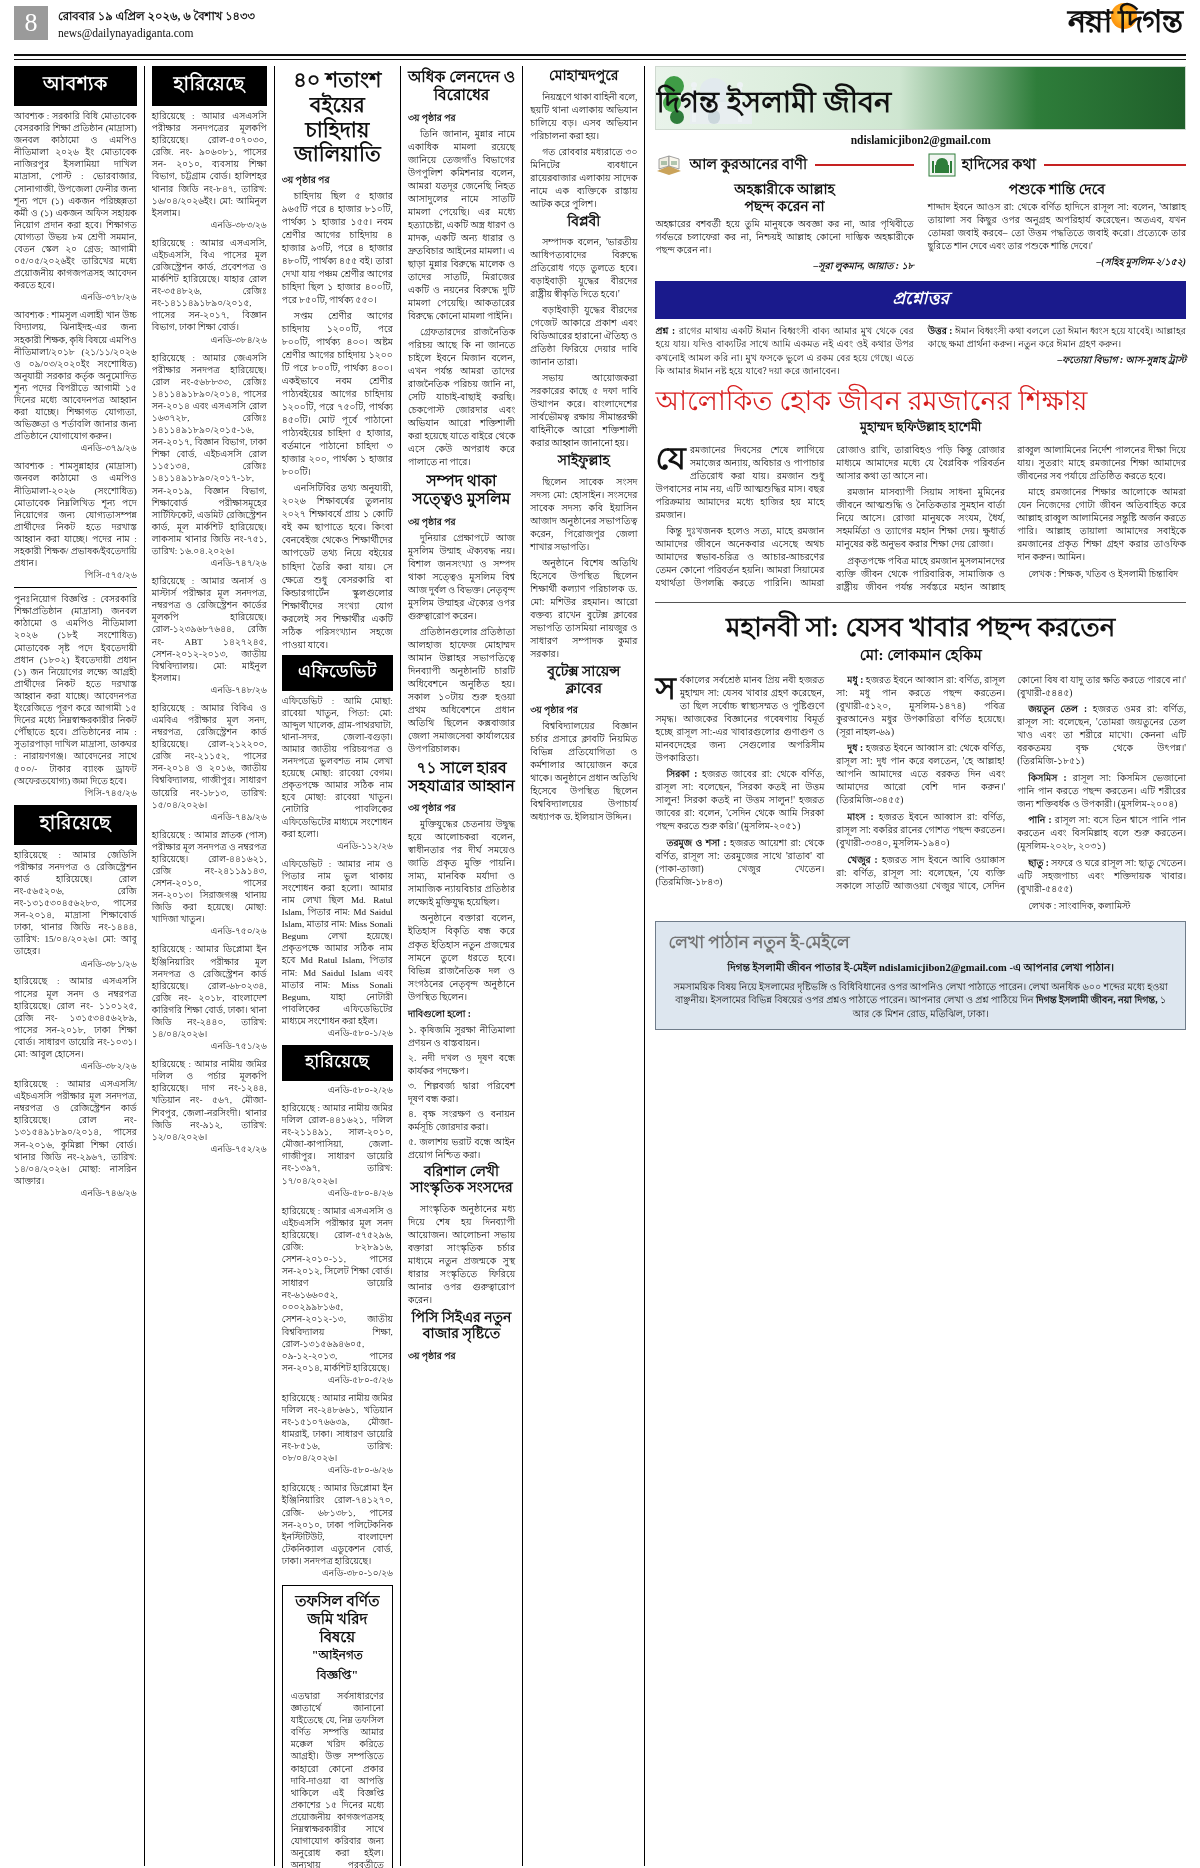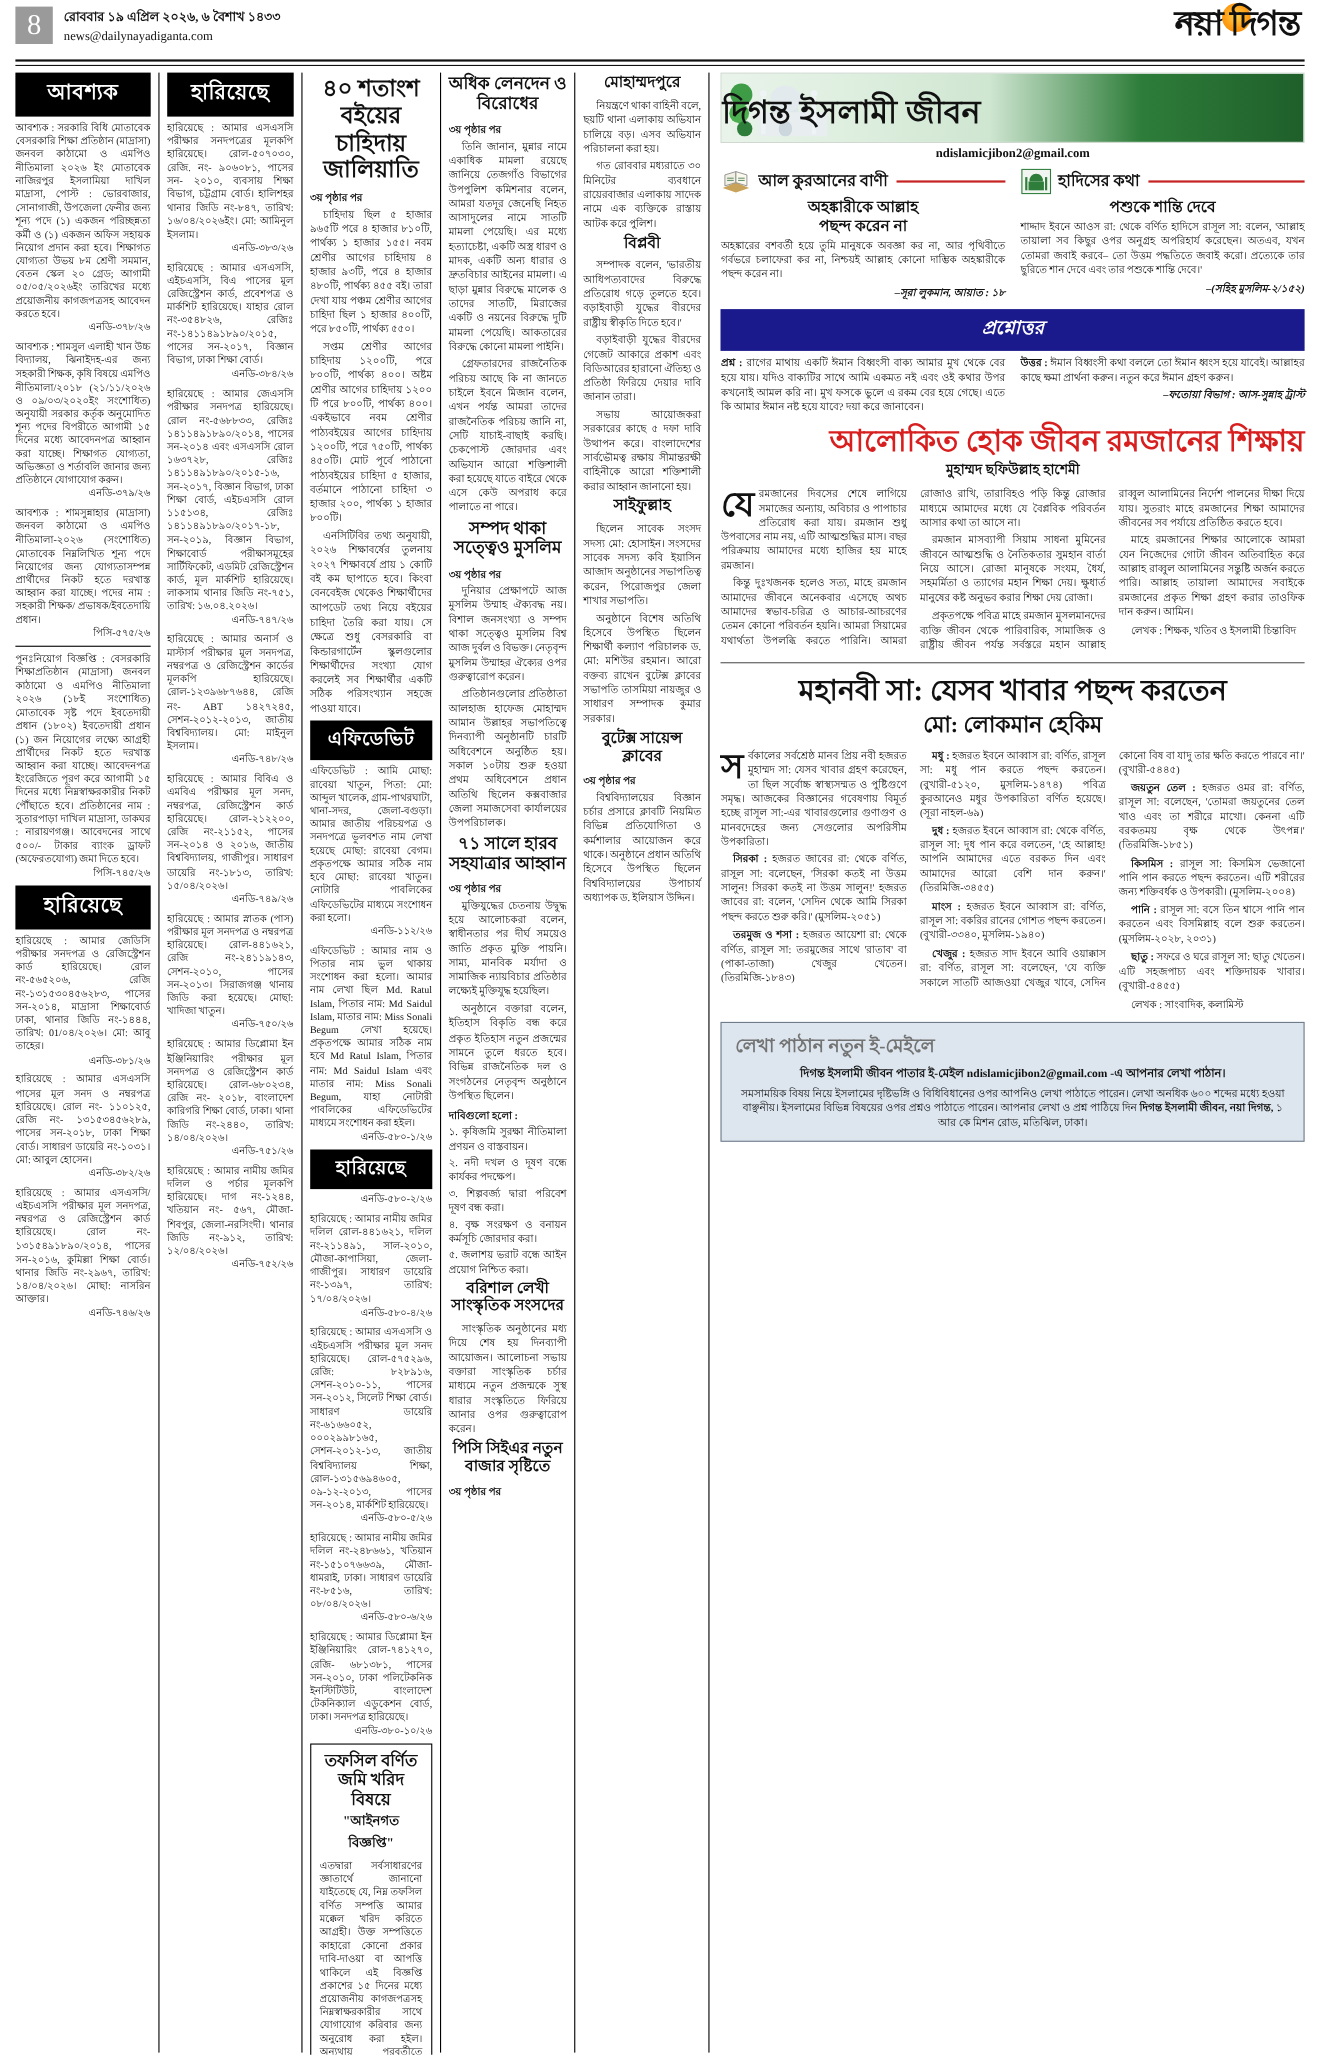--- a/index.html
+++ b/index.html
@@ -100,28 +100,28 @@
 
   .navybar{
     background:#1a1a8c;color:#fff;text-align:center;font-weight:bold;
     font-size:17px;padding:4px 0 6px;margin:7px 0 6px;font-style:italic;
   }
   .qa{display:flex;gap:14px;font-size:9.4px;line-height:1.4;text-align:justify;}
   .qa > div{flex:1;min-width:0;}
   .qa b{font-weight:bold;}
 
   .red-headline{
-    color:#d81f1f;text-align:right;font-size:27px;font-weight:bold;
+    color:#d81f1f;text-align:left;font-size:27px;font-weight:normal;
     margin:9px 0 1px;line-height:1.1;font-family:"Liberation Serif",serif;
   }
   .byline{
     text-align:center;font-size:12.5px;font-weight:bold;margin-bottom:6px;
   }
   .byline2{
-    text-align:center;font-size:20px;font-weight:bold;margin:1px 0 6px;
+    text-align:center;font-size:15px;font-weight:bold;margin:1px 0 6px;
   }
   .black-headline{
     text-align:center;font-size:26px;font-weight:bold;margin:10px 0 0;
     line-height:1.12;font-family:"Liberation Serif",serif;
   }
   .threecol{column-count:3;column-gap:12px;font-size:9.3px;line-height:1.4;text-align:justify;}
   .threecol p{margin:0 0 3.5px;text-indent:11px;}
   .threecol p:first-child{text-indent:0;}
   .dropcap::first-letter{
     float:left;font-size:31px;line-height:0.82;font-weight:bold;padding:2px 4px 0 0;
@@ -168,21 +168,21 @@
   <div class="grid">
 
     <div class="col c1">
       <div class="blackbar">আবশ্যক</div>
       <div class="ad"><span>আবশ্যক : সরকারি বিধি মোতাবেক বেসরকারি শিক্ষা প্রতিষ্ঠান (মাদ্রাসা) জনবল কাঠামো ও এমপিও নীতিমালা ২০২৬ ইং মোতাবেক নাজিরপুর ইসলামিয়া দাখিল মাদ্রাসা, পোস্ট : ভোরবাজার, সোনাগাজী, উপজেলা ফেনীর জন্য শূন্য পদে (১) একজন পরিচ্ছন্নতা কর্মী ও (১) একজন অফিস সহায়ক নিয়োগ প্রদান করা হবে। শিক্ষাগত যোগ্যতা উভয় ৮ম শ্রেণী সমমান, বেতন স্কেল ২০ গ্রেড; আগামী ০৫/০৫/২০২৬ইং তারিখের মধ্যে প্রয়োজনীয় কাগজপত্রসহ আবেদন করতে হবে।</span><span class="ref">এনডি-৩৭৮/২৬</span></div>
       <div class="ad"><span>আবশ্যক : শামসুল এলাহী খান উচ্চ বিদ্যালয়, ঝিনাইদহ-এর জন্য সহকারী শিক্ষক, কৃষি বিষয়ে এমপিও নীতিমালা/২০১৮ (২১/১১/২০২৬ ও ০৯/০৩/২০২০ইং সংশোধিত) অনুযায়ী সরকার কর্তৃক অনুমোদিত শূন্য পদের বিপরীতে আগামী ১৫ দিনের মধ্যে আবেদনপত্র আহ্বান করা যাচ্ছে। শিক্ষাগত যোগ্যতা, অভিজ্ঞতা ও শর্তাবলি জানার জন্য প্রতিষ্ঠানে যোগাযোগ করুন।</span><span class="ref">এনডি-৩৭৯/২৬</span></div>
       <div class="ad"><span>আবশ্যক : শামসুন্নাহার (মাদ্রাসা) জনবল কাঠামো ও এমপিও নীতিমালা-২০২৬ (সংশোধিত) মোতাবেক নিম্নলিখিত শূন্য পদে নিয়োগের জন্য যোগ্যতাসম্পন্ন প্রার্থীদের নিকট হতে দরখাস্ত আহ্বান করা যাচ্ছে। পদের নাম : সহকারী শিক্ষক/ প্রভাষক/ইবতেদায়ি প্রধান।</span><span class="ref">পিসি-৫৭৫/২৬</span></div>
       <hr class="hr-thin">
       <div class="ad"><span>পুনঃনিয়োগ বিজ্ঞপ্তি : বেসরকারি শিক্ষাপ্রতিষ্ঠান (মাদ্রাসা) জনবল কাঠামো ও এমপিও নীতিমালা ২০২৬ (১৮ই সংশোধিত) মোতাবেক সৃষ্ট পদে ইবতেদায়ী প্রধান (১৮০২) ইবতেদায়ী প্রধান (১) জন নিয়োগের লক্ষ্যে আগ্রহী প্রার্থীদের নিকট হতে দরখাস্ত আহ্বান করা যাচ্ছে। আবেদনপত্র ইংরেজিতে পূরণ করে আগামী ১৫ দিনের মধ্যে নিম্নস্বাক্ষরকারীর নিকট পৌঁছাতে হবে। প্রতিষ্ঠানের নাম : সুতারপাড়া দাখিল মাদ্রাসা, ডাকঘর : নারায়ণগঞ্জ। আবেদনের সাথে ৫০০/- টাকার ব্যাংক ড্রাফট (অফেরতযোগ্য) জমা দিতে হবে।</span><span class="ref">পিসি-৭৪৫/২৬</span></div>
       <div class="blackbar">হারিয়েছে</div>
-      <div class="ad"><span>হারিয়েছে : আমার জেডিসি পরীক্ষার সনদপত্র ও রেজিস্ট্রেশন কার্ড হারিয়েছে। রোল নং-৫৬৫২০৬, রেজি নং-১৩১৫৩০৪৫৬২৮৩, পাসের সন-২০১৪, মাদ্রাসা শিক্ষাবোর্ড ঢাকা, থানার জিডি নং-১৪৪৪, তারিখ: 01/০৪/২০২৬। মো: আবু তাহের।</span><span class="ref">এনডি-৩৮১/২৬</span></div>
+      <div class="ad"><span>হারিয়েছে : আমার জেডিসি পরীক্ষার সনদপত্র ও রেজিস্ট্রেশন কার্ড হারিয়েছে। রোল নং-৫৬৫২০৬, রেজি নং-১৩১৫৩০৪৫৬২৮৩, পাসের সন-২০১৪, মাদ্রাসা শিক্ষাবোর্ড ঢাকা, থানার জিডি নং-১৪৪৪, তারিখ: 15/০৪/২০২৬। মো: আবু তাহের।</span><span class="ref">এনডি-৩৮১/২৬</span></div>
       <div class="ad"><span>হারিয়েছে : আমার এসএসসি পাসের মূল সনদ ও নম্বরপত্র হারিয়েছে। রোল নং- ১১০১২৫, রেজি নং- ১৩১৫৩৪৫৬২৮৯, পাসের সন-২০১৮, ঢাকা শিক্ষা বোর্ড। সাধারণ ডায়েরি নং-১০৩১। মো: আবুল হোসেন।</span><span class="ref">এনডি-৩৮২/২৬</span></div>
       <div class="ad"><span>হারিয়েছে : আমার এসএসসি/এইচএসসি পরীক্ষার মূল সনদপত্র, নম্বরপত্র ও রেজিস্ট্রেশন কার্ড হারিয়েছে। রোল নং- ১৩১৫৪৯১৮৯০/২০১৪, পাসের সন-২০১৬, কুমিল্লা শিক্ষা বোর্ড। থানার জিডি নং-২৯৬৭, তারিখ: ১৪/০৪/২০২৬। মোছা: নাসরিন আক্তার।</span><span class="ref">এনডি-৭৪৬/২৬</span></div>
     </div>
 
     <div class="col c2">
       <div class="blackbar">হারিয়েছে</div>
       <div class="ad"><span>হারিয়েছে : আমার এসএসসি পরীক্ষার সনদপত্রের মূলকপি হারিয়েছে। রোল-৫০৭০৩০, রেজি. নং- ৯০৬০৮১, পাসের সন- ২০১০, ব্যবসায় শিক্ষা বিভাগ, চট্টগ্রাম বোর্ড। হালিশহর থানার জিডি নং-৮৪৭, তারিখ: ১৬/০৪/২০২৬ইং। মো: আমিনুল ইসলাম।</span><span class="ref">এনডি-৩৮৩/২৬</span></div>
       <div class="ad"><span>হারিয়েছে : আমার এসএসসি, এইচএসসি, বিএ পাসের মূল রেজিস্ট্রেশন কার্ড, প্রবেশপত্র ও মার্কশিট হারিয়েছে। যাহার রোল নং-৩৫৪৮২৬, রেজিঃ নং-১৪১১৪৯১৮৯০/২০১৫, পাসের সন-২০১৭, বিজ্ঞান বিভাগ, ঢাকা শিক্ষা বোর্ড।</span><span class="ref">এনডি-৩৮৪/২৬</span></div>
       <div class="ad"><span>হারিয়েছে : আমার জেএসসি পরীক্ষার সনদপত্র হারিয়েছে। রোল নং-৫৬৮৮৩৩, রেজিঃ ১৪১১৪৯১৮৯০/২০১৪, পাসের সন-২০১৪ এবং এসএসসি রোল ১৬৩৭২৮, রেজিঃ ১৪১১৪৯১৮৯০/২০১৫-১৬, সন-২০১৭, বিজ্ঞান বিভাগ, ঢাকা শিক্ষা বোর্ড, এইচএসসি রোল ১১৫১৩৪, রেজিঃ ১৪১১৪৯১৮৯০/২০১৭-১৮, সন-২০১৯, বিজ্ঞান বিভাগ, শিক্ষাবোর্ড পরীক্ষাসমূহের সার্টিফিকেট, এডমিট রেজিস্ট্রেশন কার্ড, মূল মার্কশিট হারিয়েছে। লাকসাম থানার জিডি নং-৭৫১, তারিখ: ১৬.০৪.২০২৬।</span><span class="ref">এনডি-৭৪৭/২৬</span></div>
       <div class="ad"><span>হারিয়েছে : আমার অনার্স ও মাস্টার্স পরীক্ষার মূল সনদপত্র, নম্বরপত্র ও রেজিস্ট্রেশন কার্ডের মূলকপি হারিয়েছে। রোল-১২৩৯৬৮৭৬৪৪, রেজি নং- ABT ১৪২৭২৪৫, সেশন-২০১২-২০১৩, জাতীয় বিশ্ববিদ্যালয়। মো: মাইনুল ইসলাম।</span><span class="ref">এনডি-৭৪৮/২৬</span></div>

